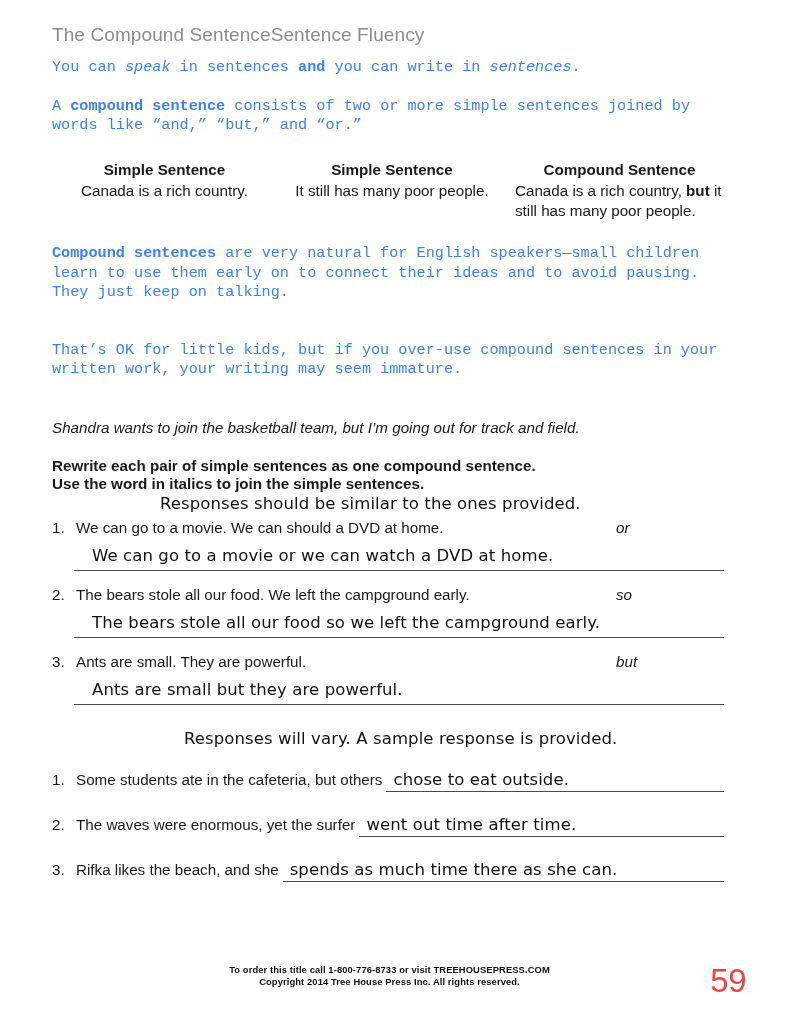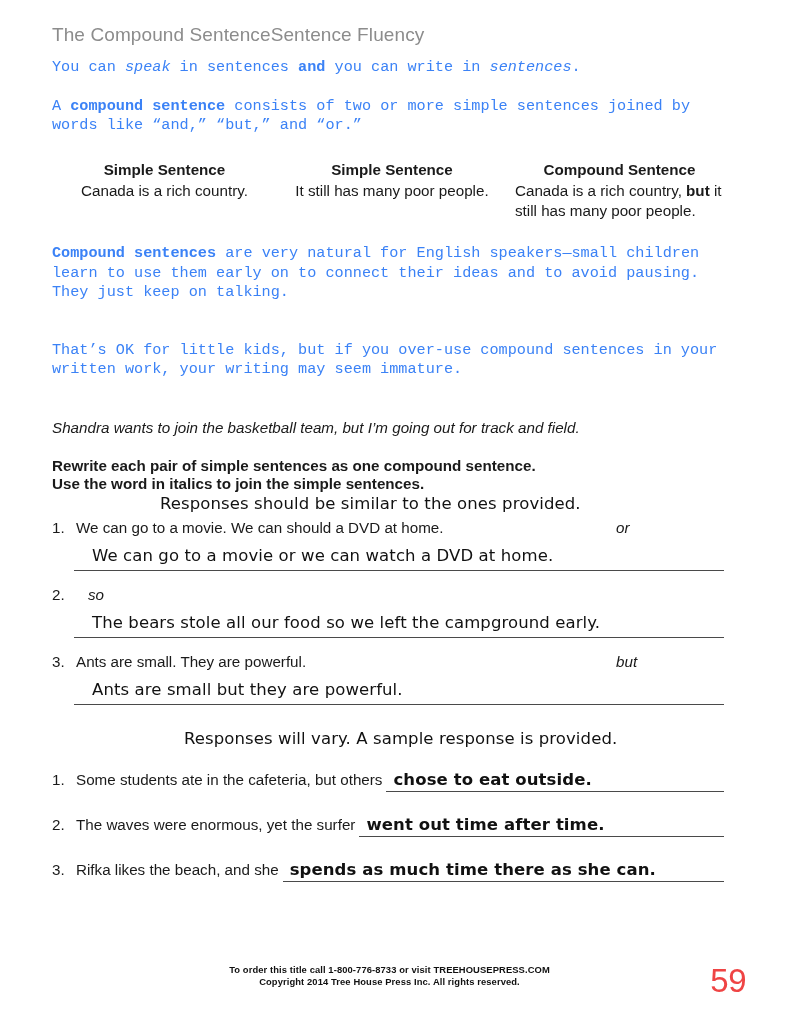--- a/index.html
+++ b/index.html
@@ -163,21 +163,20 @@
     padding-bottom: 3px;
     white-space: nowrap;
   }
   .fill-line {
     flex: 1 1 auto;
     border-bottom: 1.3px solid #4a4a4a;
     height: 24px;
     display: flex;
     align-items: flex-end;
     margin-left: 4px;
-    font-weight: bold;
   }
   .fill-line .hand {
     padding-left: 7px;
     padding-bottom: 2px;
     line-height: 19px;
   }
 
   
   .footer {
     position: absolute;
@@ -270,20 +269,21 @@
       <span class="ex-join">or</span>
     </div>
     <div class="answer-line">
       <span class="hand">We can go to a movie or we can watch a DVD at home.</span>
     </div>
 
     <div class="gap-sm"></div>
 
     <div class="ex">
       <span class="ex-num">2.</span>
+      <span class="ex-prompt">The bears stole all our food. We left the campground early.</span>
       <span class="ex-join">so</span>
     </div>
     <div class="answer-line">
       <span class="hand">The bears stole all our food so we left the campground early.</span>
     </div>
 
     <div class="gap-sm"></div>
 
     <div class="ex">
       <span class="ex-num">3.</span>

